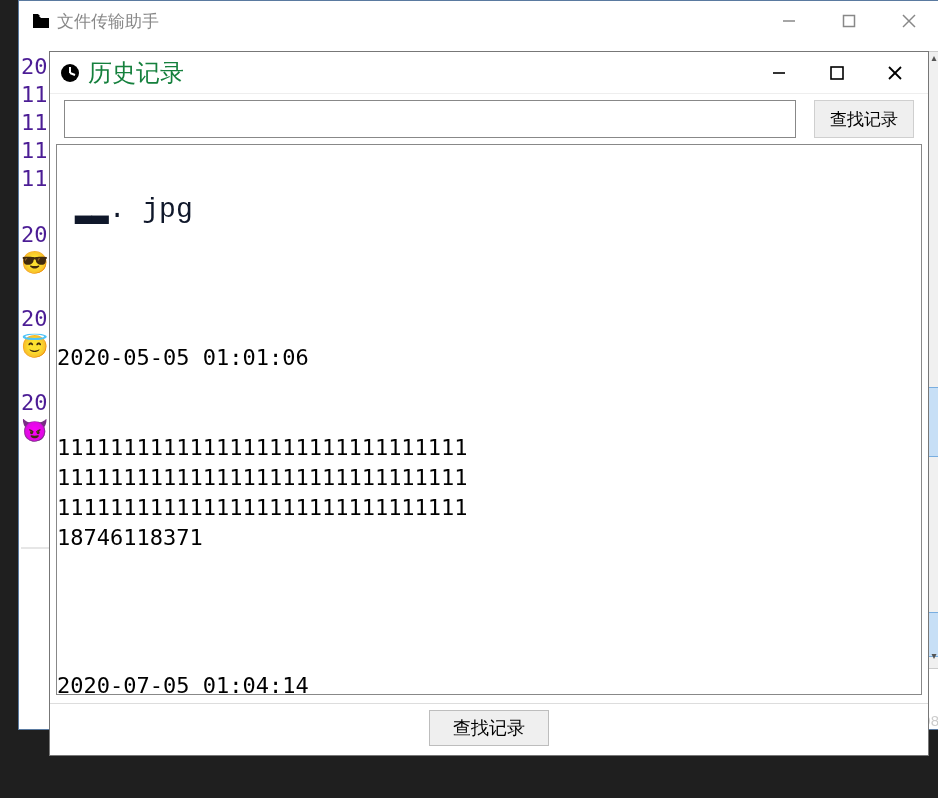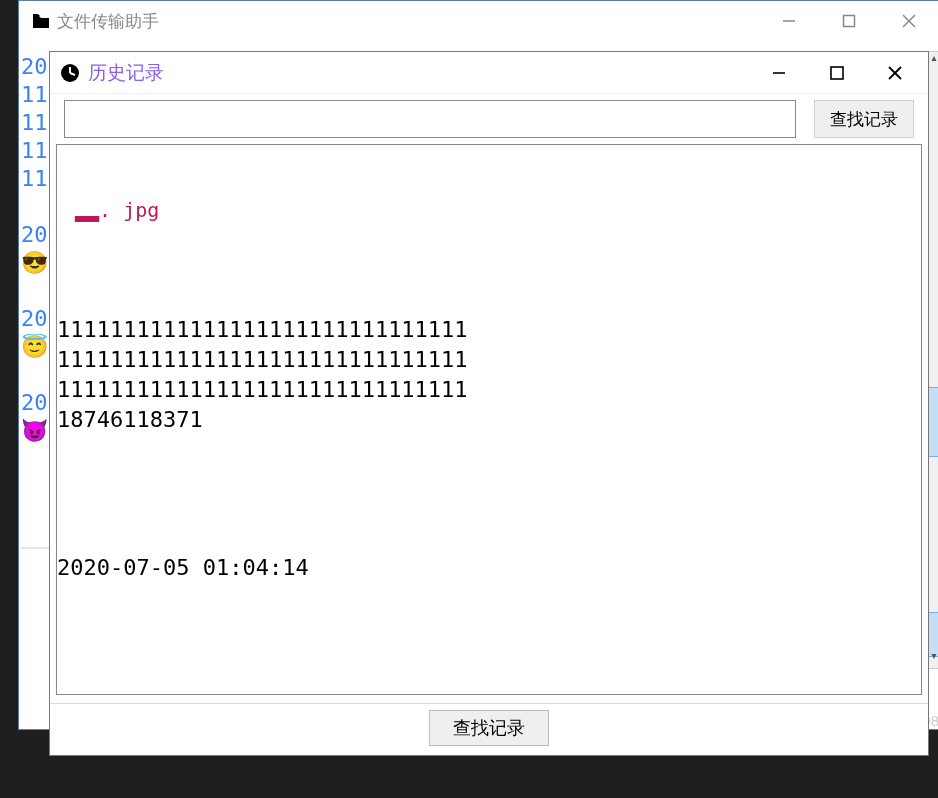--- a/index.html
+++ b/index.html
@@ -39,21 +39,21 @@
     color: #888;
   }
   .parent-winbtns svg { display: block; }
 
   
   .bg-content {
     position: absolute;
     left: 2px; top: 52px;
     font-family: SimSun, monospace;
     font-size: 22px;
-    color: #3b82f6;
+    color: #4c1d95;
     line-height: 28px;
     white-space: pre;
   }
 
   
   .parent-scroll {
     position: absolute;
     right: 1px; top: 50px; bottom: 60px; width: 20px;
     background: #f0f0f0;
     border: 1px solid #ccc;
@@ -110,21 +110,21 @@
     border: 1px solid #777;
     display: flex; flex-direction: column;
   }
   .hist-titlebar {
     height: 42px;
     display: flex; align-items: center;
     padding: 0 4px 0 10px;
     border-bottom: 1px solid #eee;
   }
   .hist-titlebar .clock-icon { width: 20px; height: 20px; margin-right: 8px; }
-  .hist-titlebar .title-text { font-size: 19px; color: #8b5cf6; font-family: Liberation Mono, monospace; }
+  .hist-titlebar .title-text { font-size: 24px; color: #15803d; font-family: Liberation Mono, monospace; }
   .hist-titlebar .spacer { flex: 1; }
   .hist-winbtns { display: flex; }
   .hist-winbtns .wbtn {
     width: 58px; height: 42px;
     display: flex; align-items: center; justify-content: center;
   }
   .hist-winbtns svg { display: block; }
 
   .hist-searchbar {
     height: 50px;
@@ -154,22 +154,23 @@
     font-family: SimSun, monospace;
   }
   .hist-content {
     position: absolute;
     left: 0; top: -10px; right: 0;
     font-size: 22px;
     line-height: 30px;
     white-space: pre;
   }
   .clip-frag {
-    font-size: 20px; color: #be185d;
+    font-size: 28px; color: #0f172a;
     padding-left: 18px;
+    font-family: Liberation Mono, monospace;
   }
   .ts { margin-top: 28px; }
 
   .hist-footer {
     height: 52px;
     display: flex; align-items: center; justify-content: center;
     border-top: 1px solid #ddd;
     padding-bottom: 4px;
   }
   .clear-btn {
@@ -277,20 +278,21 @@
 
     <div class="hist-searchbar">
       <input type="text" value="" style="">
       <button class="search-btn">查找记录</button>
     </div>
 
     <div class="hist-body">
       <div class="hist-content">
         <div class="clip-frag">▂▂. jpg</div>
 
+        <div class="ts">2020-05-05 01:01:06</div>
         <div>1111111111111111111111111111111
 1111111111111111111111111111111
 1111111111111111111111111111111
 18746118371</div>
 
         <div class="ts">2020-07-05 01:04:14</div>
         
 
         
         

